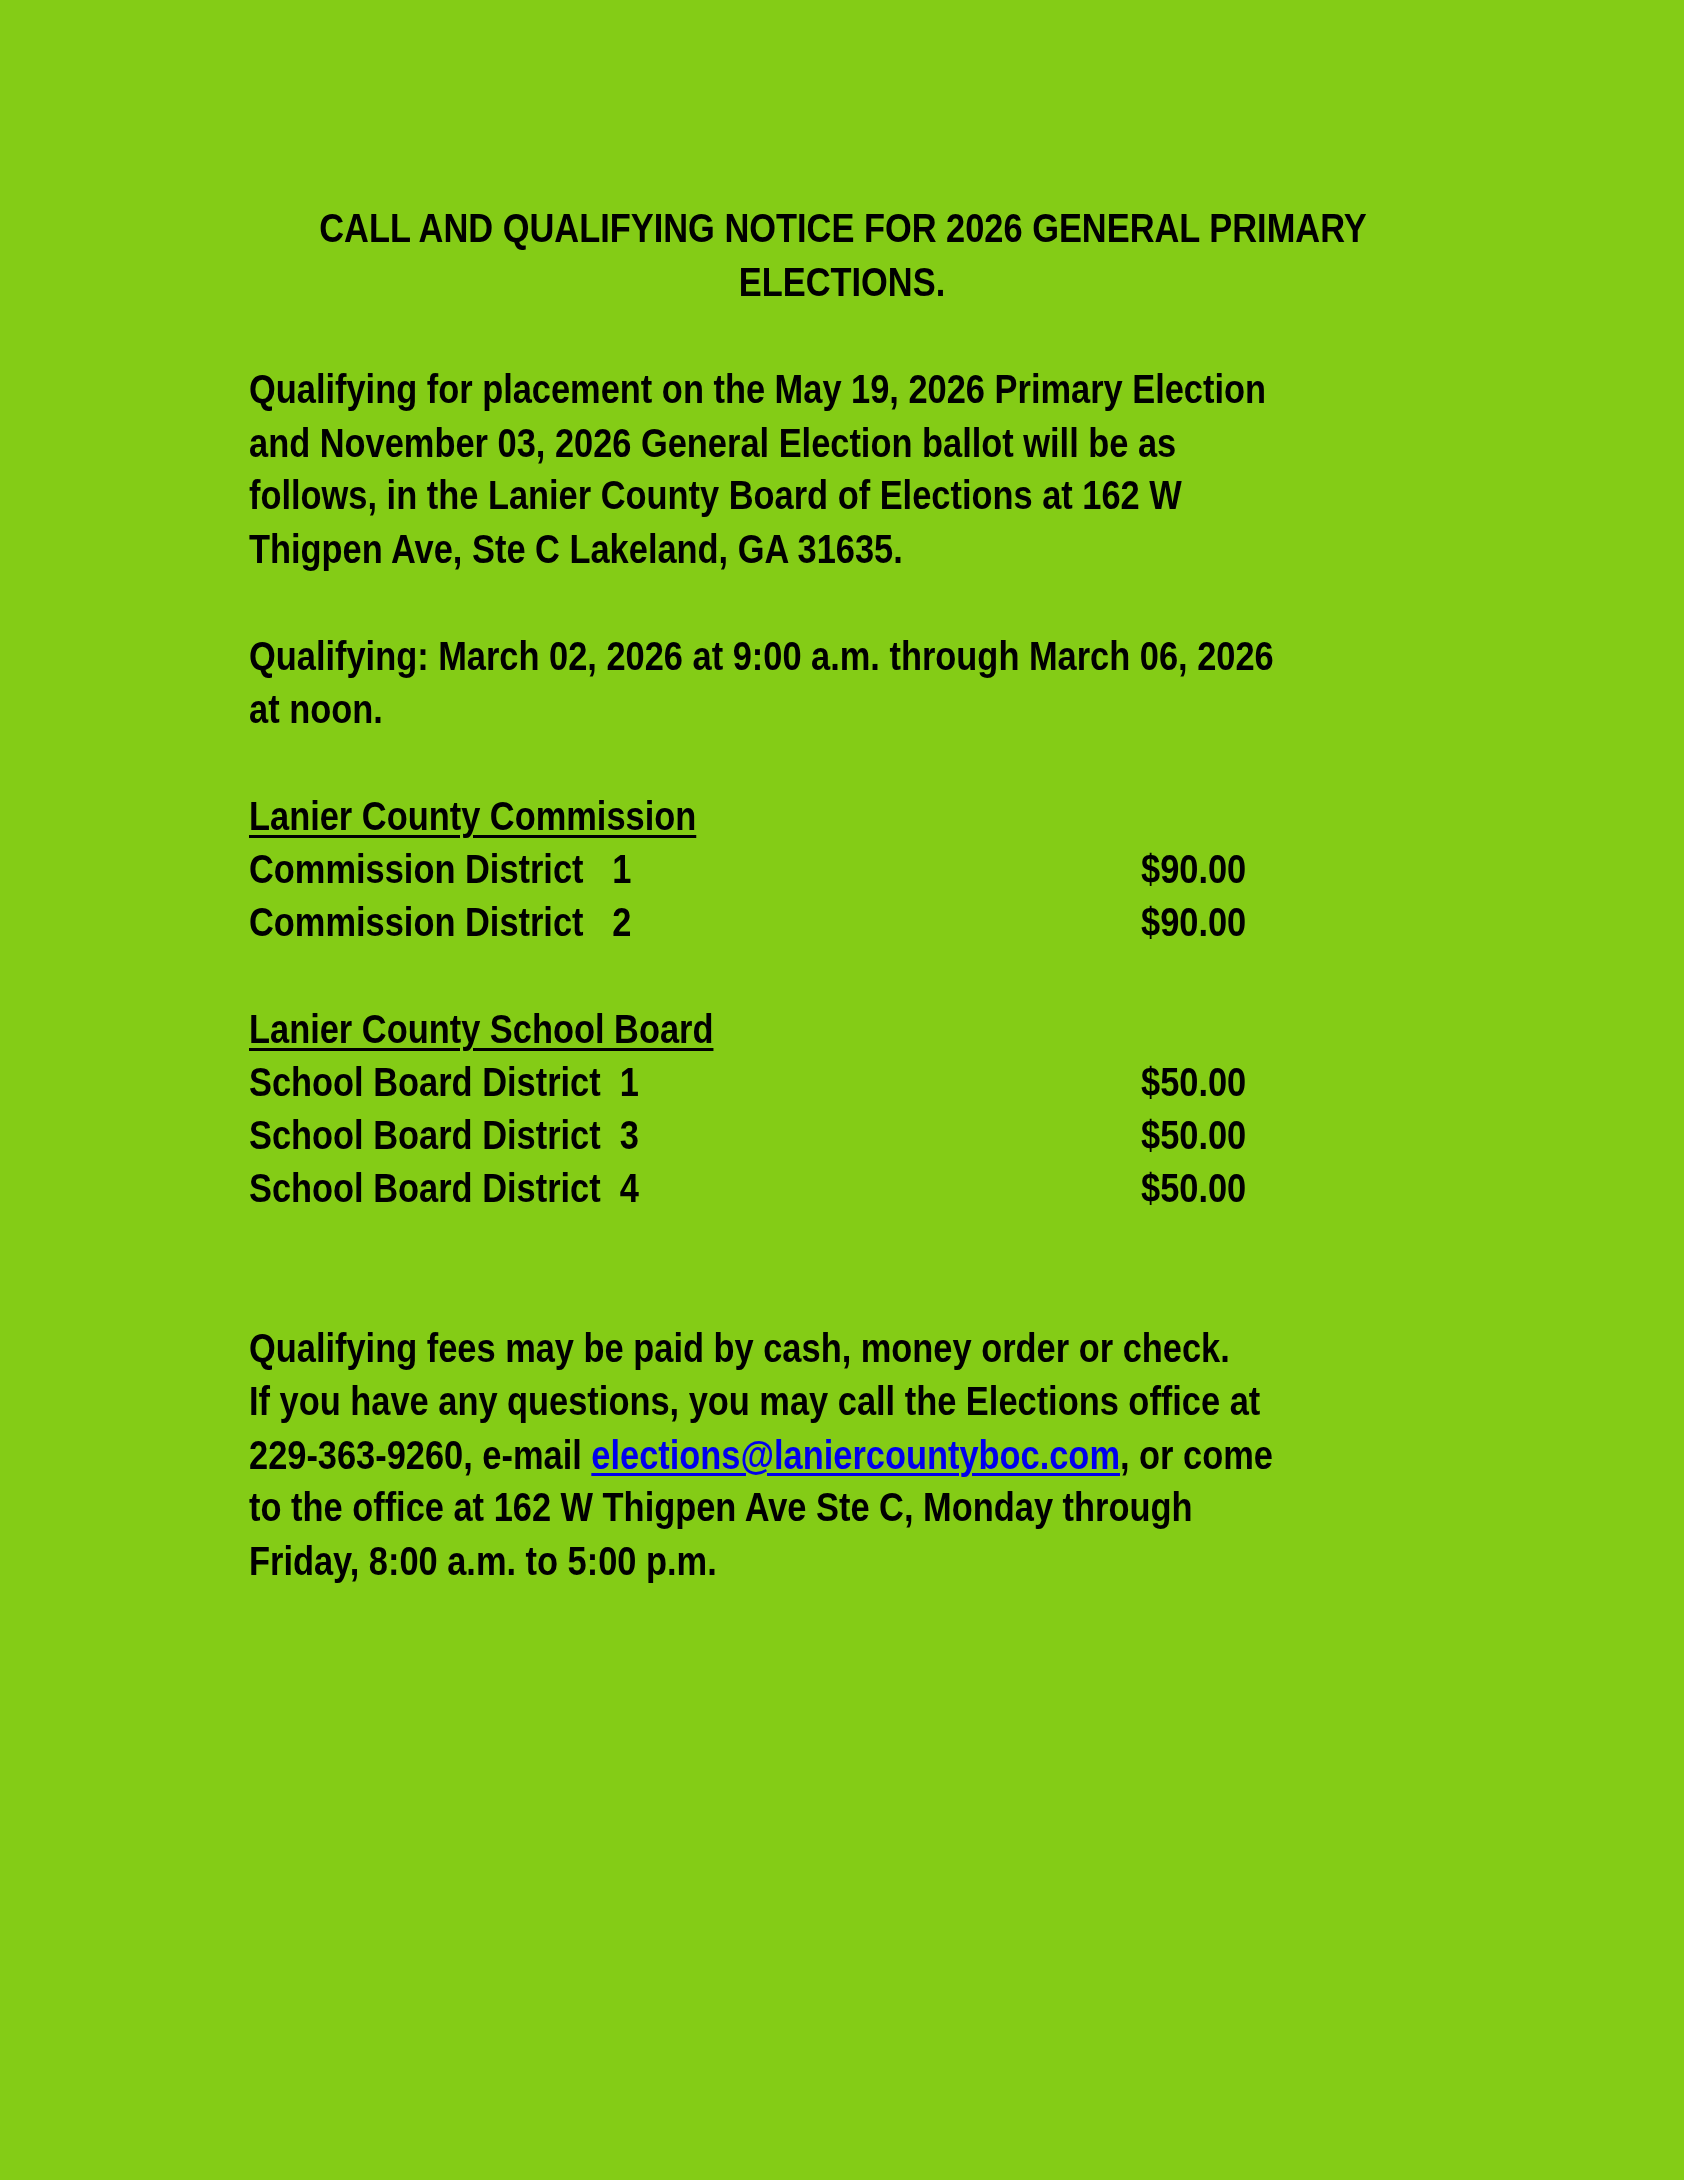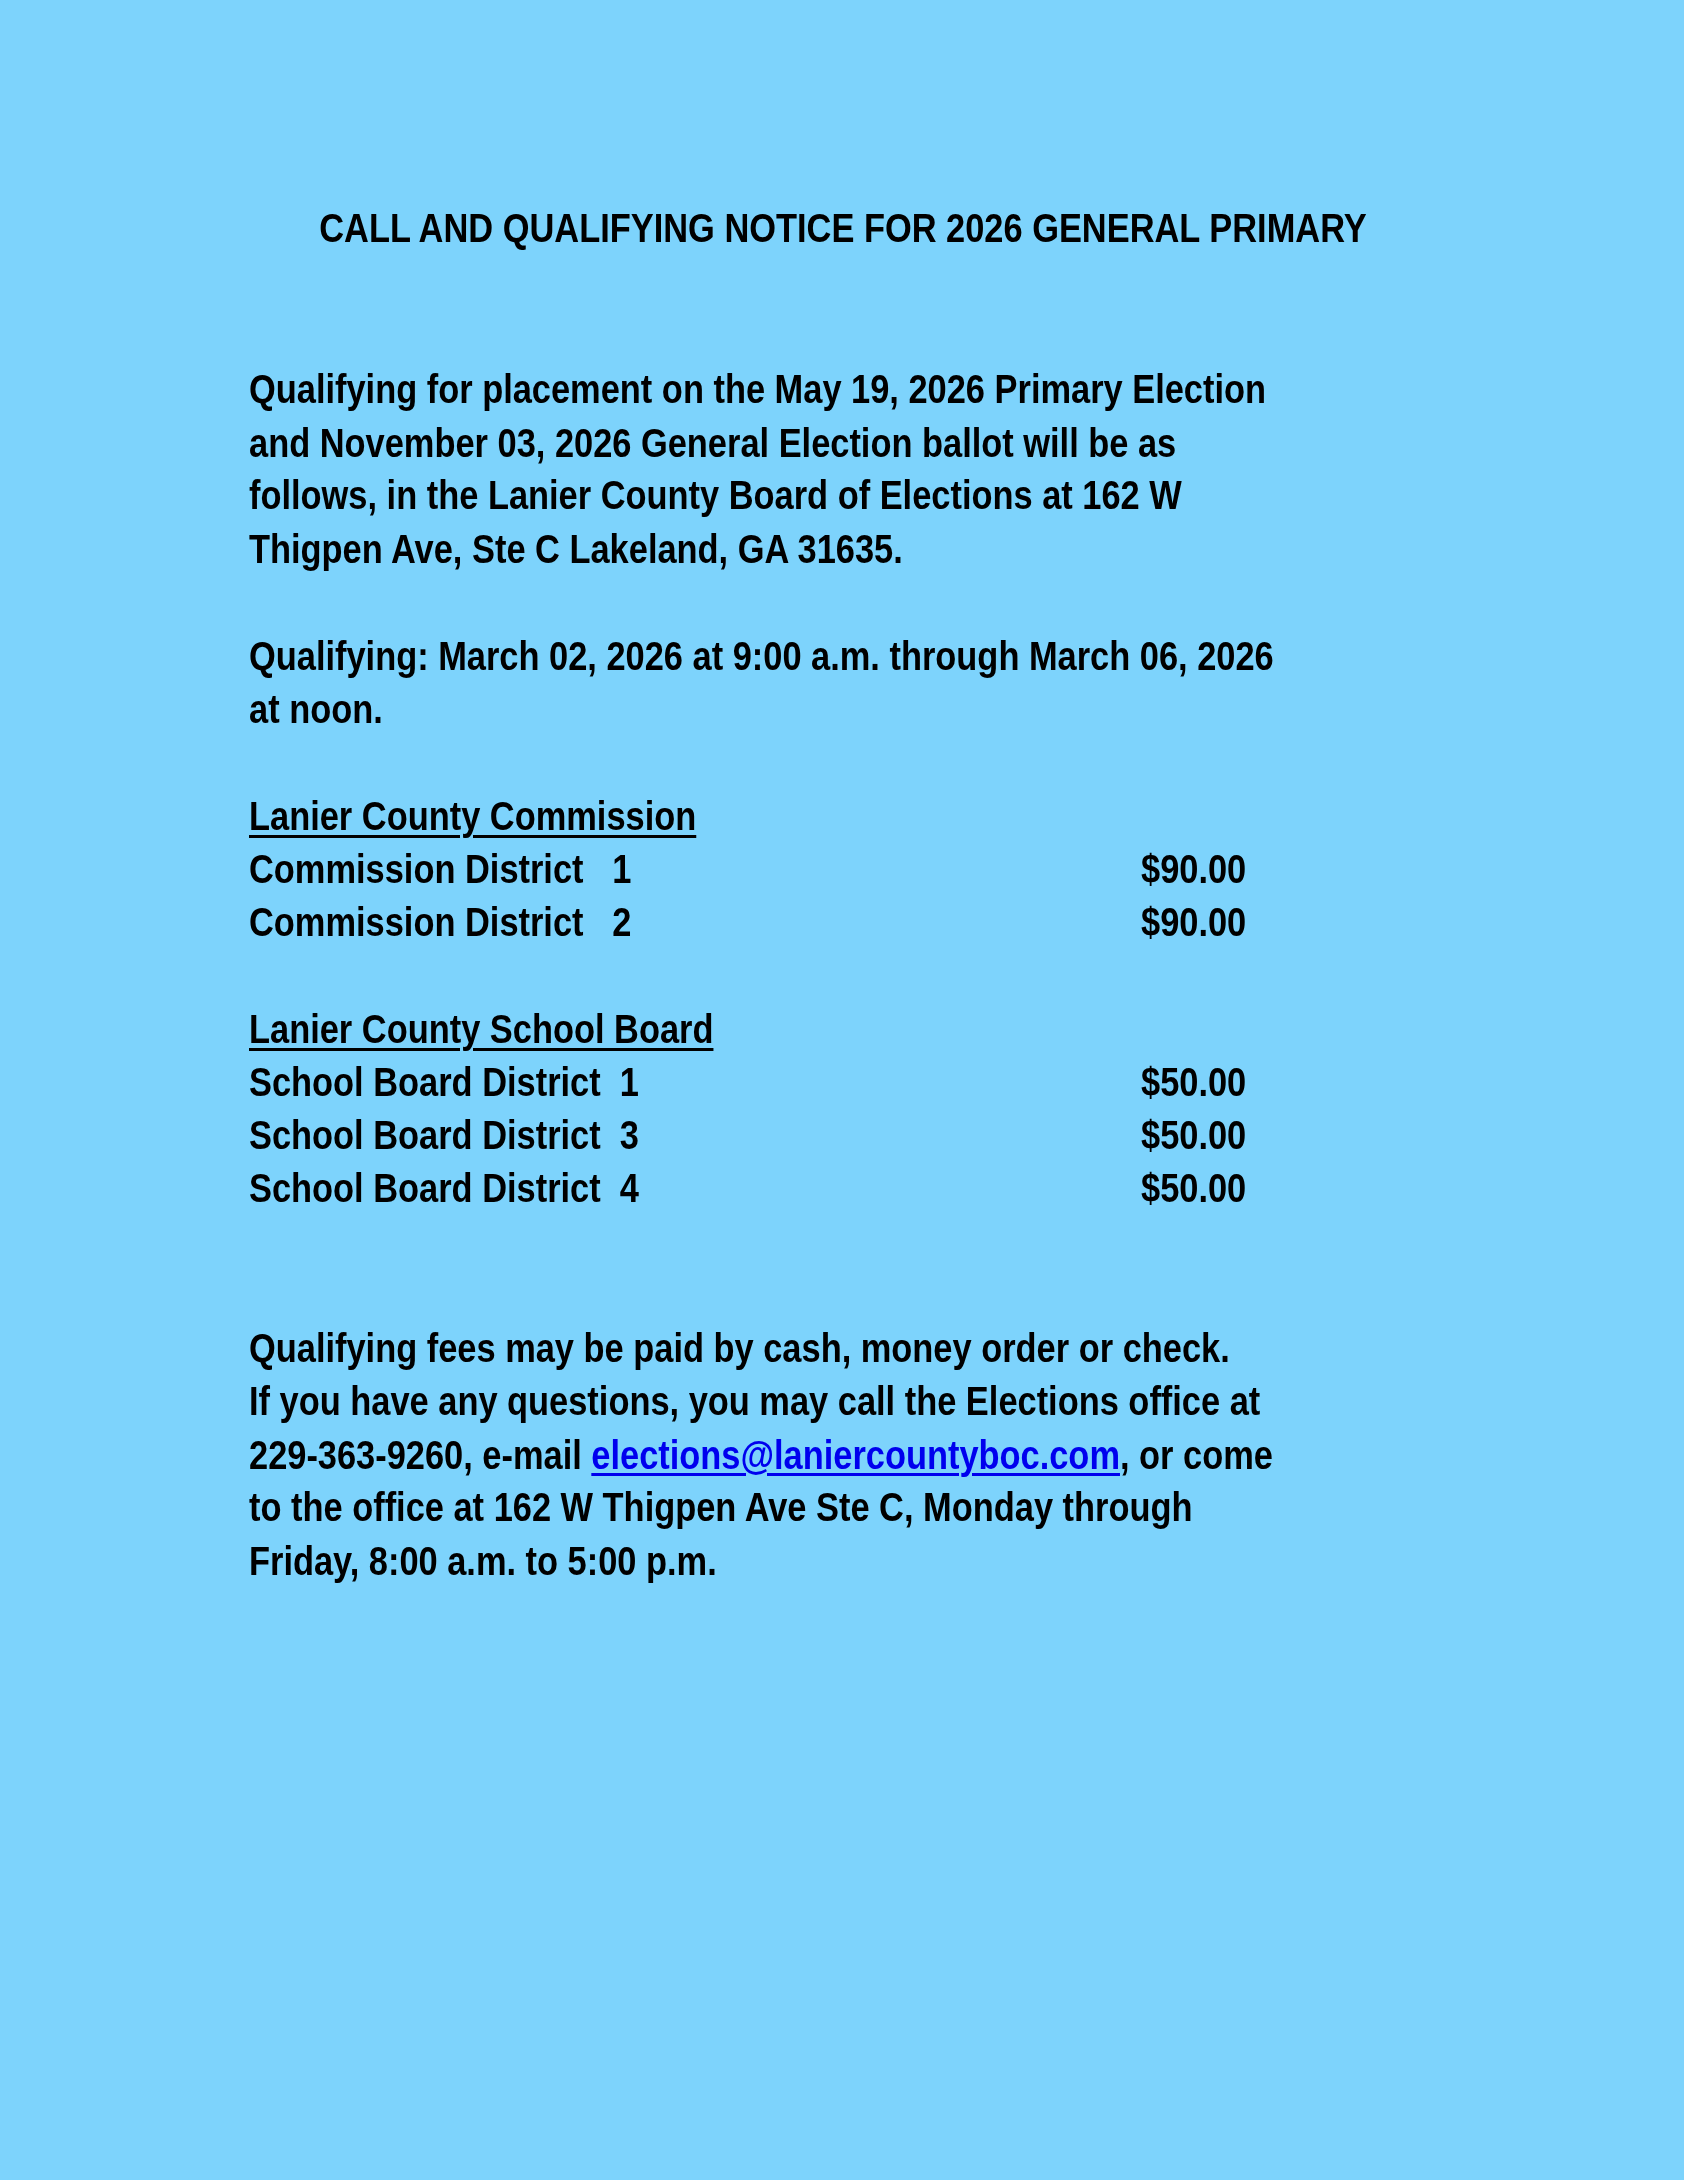--- a/index.html
+++ b/index.html
@@ -14,21 +14,21 @@
     overflow: hidden;
     font-family: "Liberation Sans", "DejaVu Sans", sans-serif;
     font-weight: bold;
     color: #000000;
   }
   .page {
     position: absolute;
     left: 0; top: 0;
     width: 1685px;
     height: 2181px;
-    background: #7dd3fc;
+    background: #84cc16;
   }
   .line {
     position: absolute;
     left: 249px;
     font-size: 40px;
     line-height: 54px;
     white-space: nowrap;
     transform-origin: 0 0;
     transform: scaleX(0.86);
   }
@@ -77,20 +77,21 @@
     text-decoration-thickness: 2.6px;
     text-underline-offset: 4.3px;
   }
 </style>
 </head>
 <body>
 
 <div class="page">
 
   <div class="title-line t1"><span>CALL AND QUALIFYING NOTICE FOR 2026 GENERAL PRIMARY</span></div>
+  <div class="title-line t2"><span>ELECTIONS.</span></div>
 
   <div class="line" style="top:362px">Qualifying for placement on the May 19, 2026 Primary Election</div>
   <div class="line" style="top:416px">and November 03, 2026 General Election ballot will be as</div>
   <div class="line" style="top:468px">follows, in the Lanier County Board of Elections at 162 W</div>
   <div class="line" style="top:522px">Thigpen Ave, Ste C Lakeland, GA 31635.</div>
 
   <div class="line" style="top:629px">Qualifying: March 02, 2026 at 9:00 a.m. through March 06, 2026</div>
   <div class="line" style="top:682px">at noon.</div>
 
   <div class="line heading" style="top:789px">Lanier County Commission</div>

